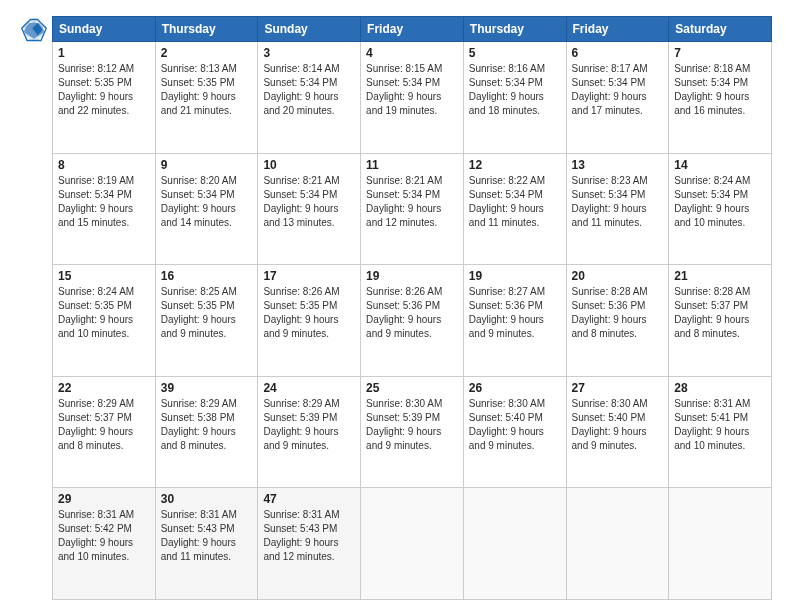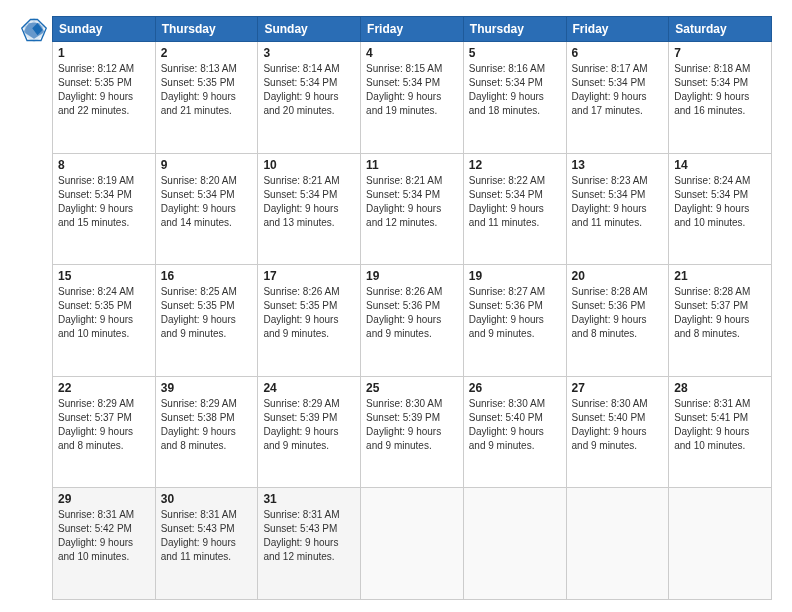--- a/index.html
+++ b/index.html
@@ -382,21 +382,21 @@
           </td>
           <td>
             <span class="day-num">30</span>
           <div class="day-info">
             Sunrise: 8:31 AM<br>
             Sunset: 5:43 PM<br>
             Daylight: 9 hours and 11 minutes.
           </div>
           </td>
           <td>
-            <span class="day-num">31</span>
+            <span class="day-num">47</span>
           <div class="day-info">
             Sunrise: 8:31 AM<br>
             Sunset: 5:43 PM<br>
             Daylight: 9 hours and 12 minutes.
           </div>
           </td>
           <td class="empty-cell"></td>
           <td class="empty-cell"></td>
           <td class="empty-cell"></td>
           <td class="empty-cell"></td>

